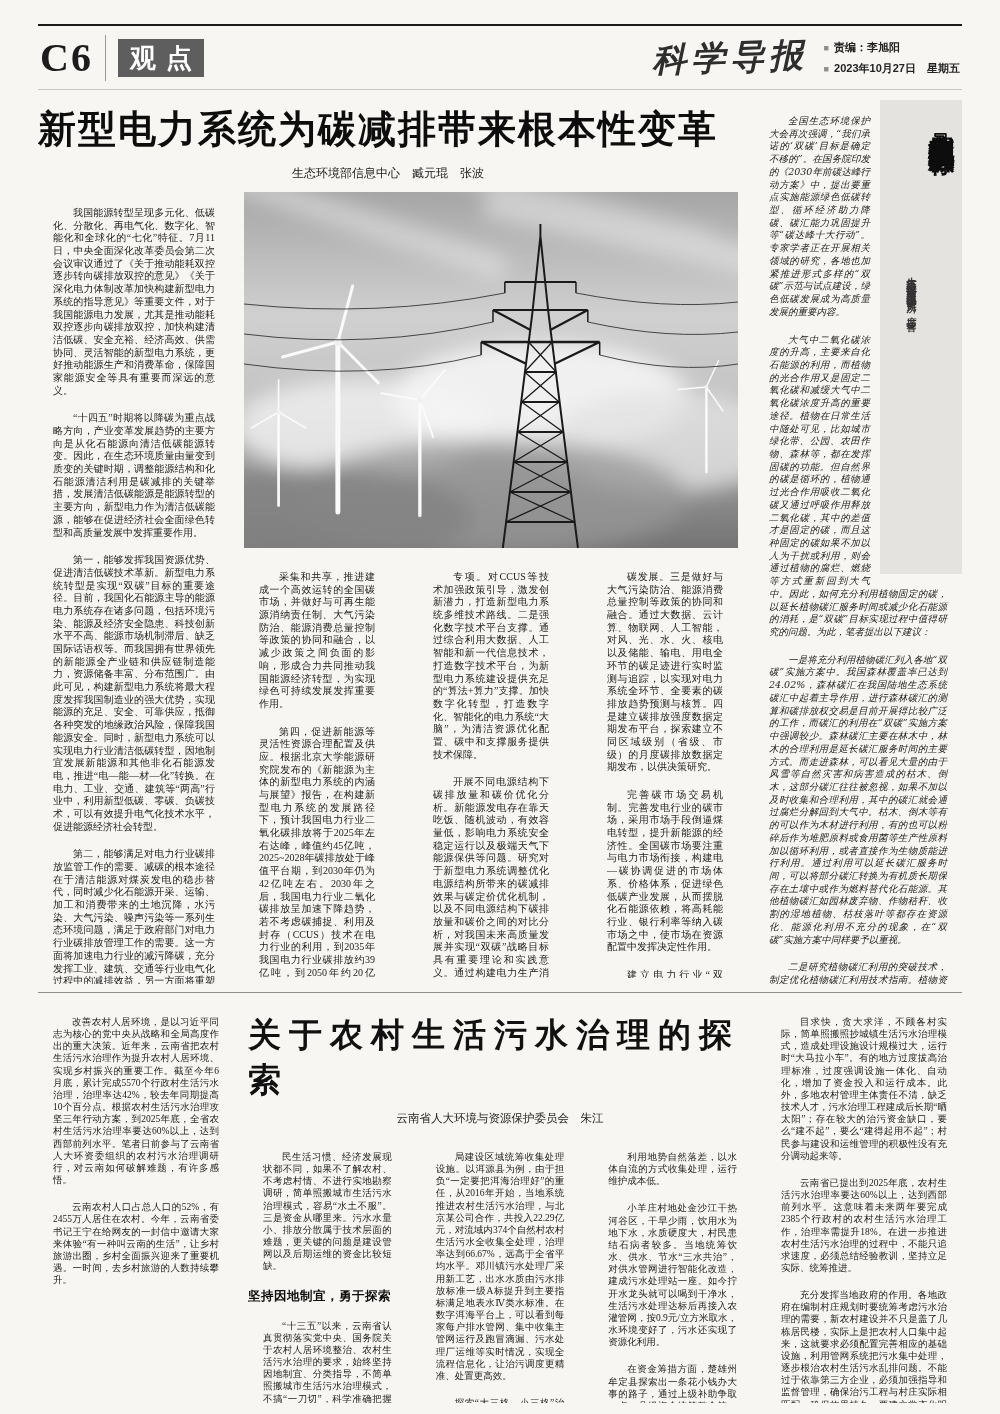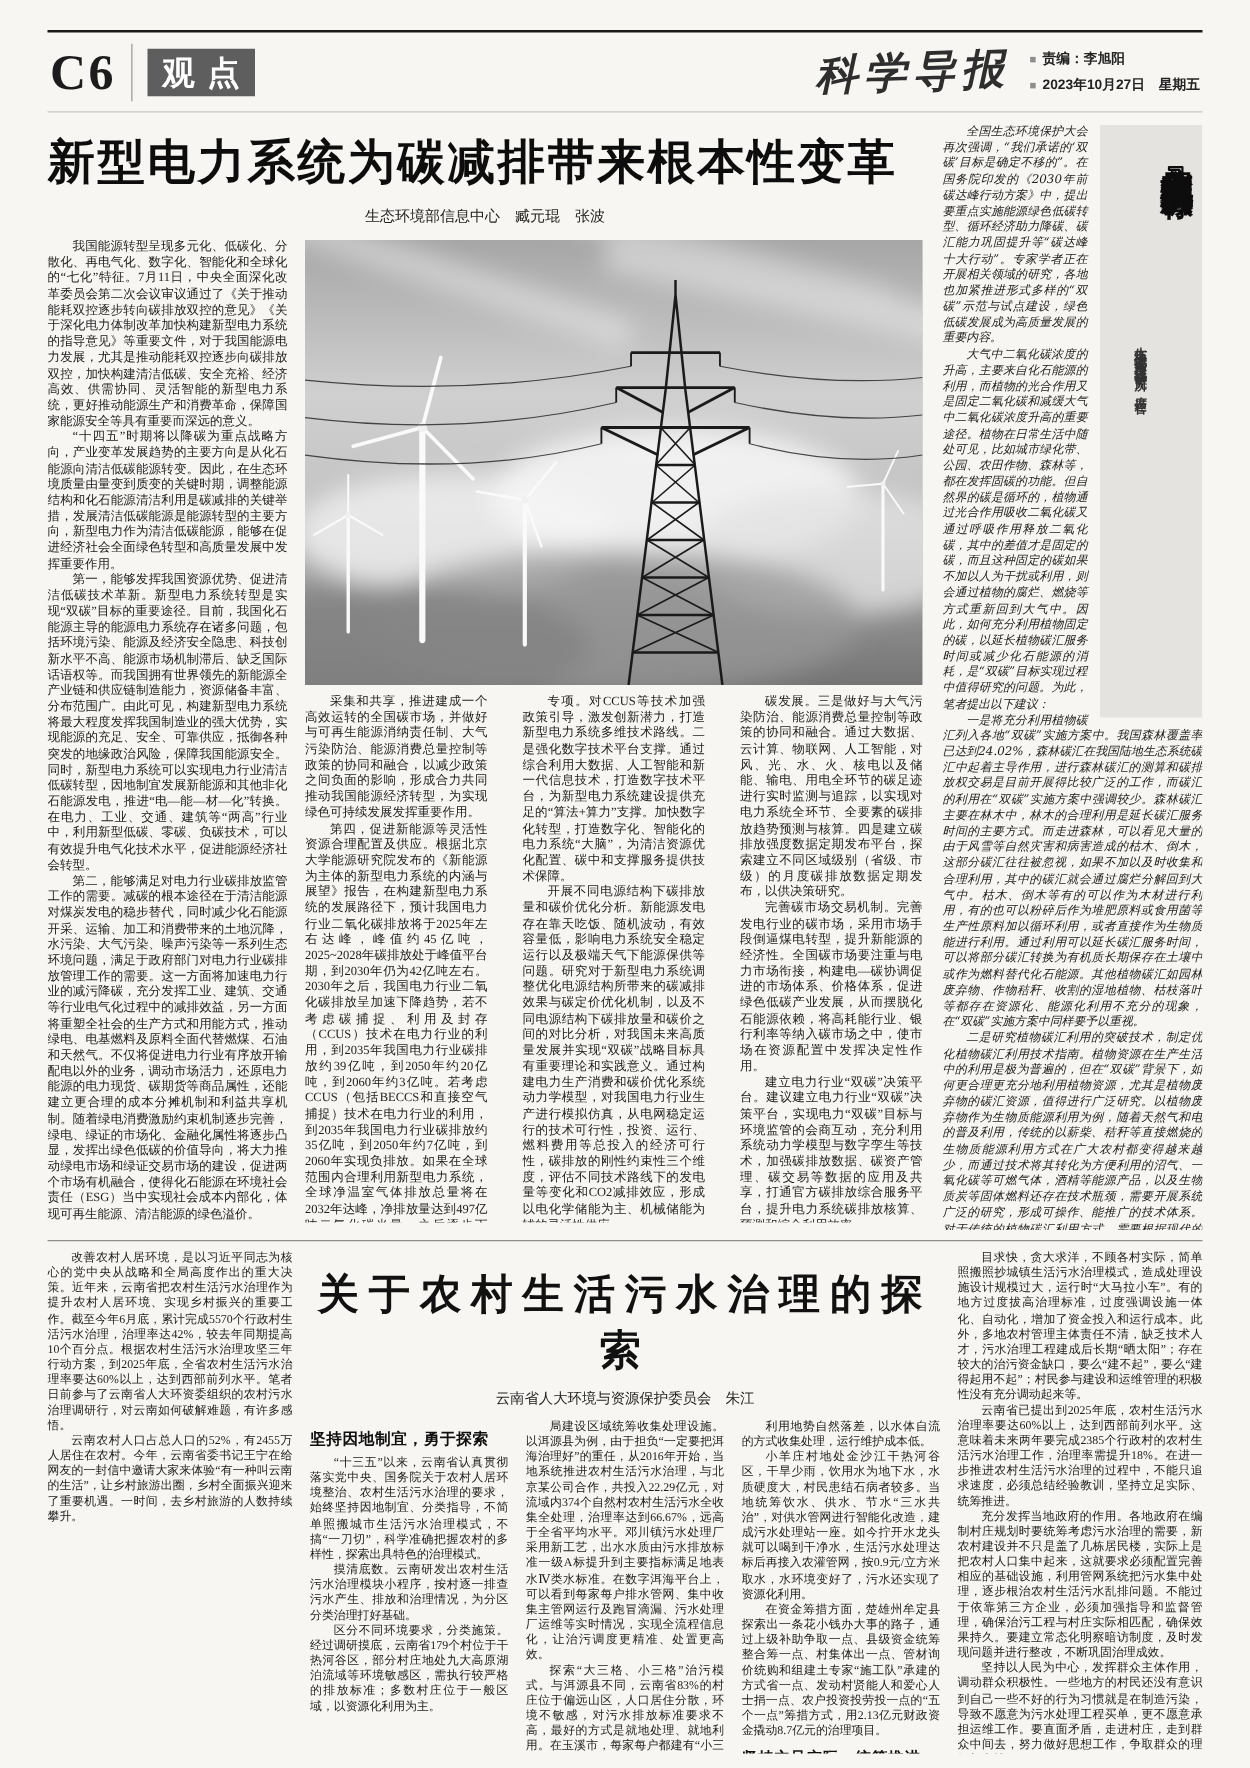--- a/index.html
+++ b/index.html
@@ -27,41 +27,41 @@
            letter-spacing:2px;text-align:left;margin:4px 0 10px;color:#0d0d0d;}
   .m-byline{text-align:center;font-size:12px;margin:0 0 10px;color:#222;}
   .main-content{display:flex;gap:14px;}
   .m-col1{width:192px;flex:none;height:792px;overflow:hidden;}
   .m-right{flex:1;display:flex;flex-direction:column;}
   .photo{height:356px;position:relative;background:#b5b5b5;}
   .photo svg{display:block;width:100%;height:100%;}
   .m-cols{display:flex;gap:28px;height:422px;overflow:hidden;margin-top:8px;justify-content:center;}
   .m-col{flex:1;overflow:hidden;}
 
-  p.para{margin:0;text-indent:2em;text-align:justify;font-size:10px;line-height:1.27;color:#1b1b1b;}
+  p.para{margin:15px;text-indent:2em;text-align:justify;font-size:10px;line-height:1.27;color:#1b1b1b;}
   h3.subhead{font-family:"Liberation Sans","DejaVu Sans",sans-serif;font-size:12.5px;font-weight:700;
              margin:7px 0 5px;color:#0f0f0f;letter-spacing:.5px;}
 
   .side-article{flex:1;overflow:hidden;height:884px;}
   .side-article p.para{font-style:italic;font-size:9.5px;line-height:1.34;
                        font-family:"DejaVu Serif","Liberation Serif",serif;}
   .v-block{float:right;width:82px;height:474px;background:#e4e3df;margin:0 0 8px 10px;
            writing-mode:vertical-rl;text-orientation:upright;box-sizing:border-box;padding:14px 6px 10px 4px;}
   .v-title{font-family:"Liberation Sans","DejaVu Sans",sans-serif;font-weight:900;font-size:26px;
            line-height:1.15;letter-spacing:1px;color:#0d0d0d;}
   .v-attrib{font-size:10px;font-weight:700;margin-top:155px;margin-right:8px;letter-spacing:2px;color:#333;}
 
   .section-rule{height:1px;background:#8f8f8f;margin:8px 0;}
 
   .bottom-section{display:flex;gap:14px;height:402px;overflow:hidden;}
   .b-side{width:196px;flex:none;overflow:hidden;}
   .b-side p.para, .b-col p.para{font-size:9.5px;line-height:1.28;}
   .b-center{flex:1;display:flex;flex-direction:column;overflow:hidden;}
   .b-title{font-family:"DejaVu Serif","Liberation Serif",serif;font-weight:700;font-size:33px;
-           letter-spacing:8px;text-align:center;margin:12px 0 8px;color:#111;}
+           letter-spacing:8px;text-align:left;margin:12px 0 8px;color:#111;}
   .b-byline{text-align:center;font-size:11.5px;margin:0 0 10px;color:#222;}
   .b-cols{display:flex;gap:14px;flex:1;overflow:hidden;}
   .b-col{flex:1;overflow:hidden;}
 </style>
 </head>
 <body>
 
 <div class="page">
   <div class="top-rule"></div>
 
@@ -219,20 +219,21 @@
     <div class="b-side">
       <p class="para">改善农村人居环境，是以习近平同志为核心的党中央从战略和全局高度作出的重大决策。近年来，云南省把农村生活污水治理作为提升农村人居环境、实现乡村振兴的重要工作。截至今年6月底，累计完成5570个行政村生活污水治理，治理率达42%，较去年同期提高10个百分点。根据农村生活污水治理攻坚三年行动方案，到2025年底，全省农村生活污水治理率要达60%以上，达到西部前列水平。笔者日前参与了云南省人大环资委组织的农村污水治理调研行，对云南如何破解难题，有许多感悟。</p>
       <p class="para">云南农村人口占总人口的52%，有2455万人居住在农村。今年，云南省委书记王宁在给网友的一封信中邀请大家来体验“有一种叫云南的生活”，让乡村旅游出圈，乡村全面振兴迎来了重要机遇。一时间，去乡村旅游的人数持续攀升。</p>
     </div>
 
     <div class="b-center">
       <h2 class="b-title">关于农村生活污水治理的探索</h2>
       <div class="b-byline">云南省人大环境与资源保护委员会　朱江</div>
       <div class="b-cols">
         <div class="b-col">
+          <p class="para">民生活习惯、经济发展现状都不同，如果不了解农村、不考虑村情、不进行实地勘察调研，简单照搬城市生活污水治理模式，容易“水土不服”。三是资金从哪里来。污水水量小、排放分散属于技术层面的难题，更关键的问题是建设管网以及后期运维的资金比较短缺。</p>
           <h3 class="subhead">坚持因地制宜，勇于探索</h3>
           <p class="para">“十三五”以来，云南省认真贯彻落实党中央、国务院关于农村人居环境整治、农村生活污水治理的要求，始终坚持因地制宜、分类指导，不简单照搬城市生活污水治理模式，不搞“一刀切”，科学准确把握农村的多样性，探索出具特色的治理模式。</p>
           <p class="para">摸清底数。云南研发出农村生活污水治理模块小程序，按村逐一排查污水产生、排放和治理情况，为分区分类治理打好基础。</p>
           <p class="para">区分不同环境要求，分类施策。经过调研摸底，云南省179个村位于干热河谷区，部分村庄地处九大高原湖泊流域等环境敏感区，需执行较严格的排放标准；多数村庄位于一般区域，以资源化利用为主。</p>
         </div>
         <div class="b-col">
           <p class="para">局建设区域统筹收集处理设施。以洱源县为例，由于担负“一定要把洱海治理好”的重任，从2016年开始，当地系统推进农村生活污水治理，与北京某公司合作，共投入22.29亿元，对流域内374个自然村农村生活污水全收集全处理，治理率达到66.67%，远高于全省平均水平。邓川镇污水处理厂采用新工艺，出水水质由污水排放标准一级A标提升到主要指标满足地表水Ⅳ类水标准。在数字洱海平台上，可以看到每家每户排水管网、集中收集主管网运行及跑冒滴漏、污水处理厂运维等实时情况，实现全流程信息化，让治污调度更精准、处置更高效。</p>
           <p class="para">探索“大三格、小三格”治污模式。与洱源县不同，云南省83%的村庄位于偏远山区，人口居住分散，环境不敏感，对污水排放标准要求不高，最好的方式是就地处理、就地利用。在玉溪市，每家每户都建有“小三格”式化粪池，村庄下游区域建“大三格”污水集中处理设施，包括沉砂池、三格厌氧池、人工湿地，每家每户的生活污水经“小三格”处理，由管网集中收集后进入“大三格”，通过沉淀、厌氧、曝气，流入人工湿地，在植物、微生物共同作用下净化，最终达到农灌标准用于农田、果园。这种模式能够充分</p>
         </div>
         <div class="b-col">

